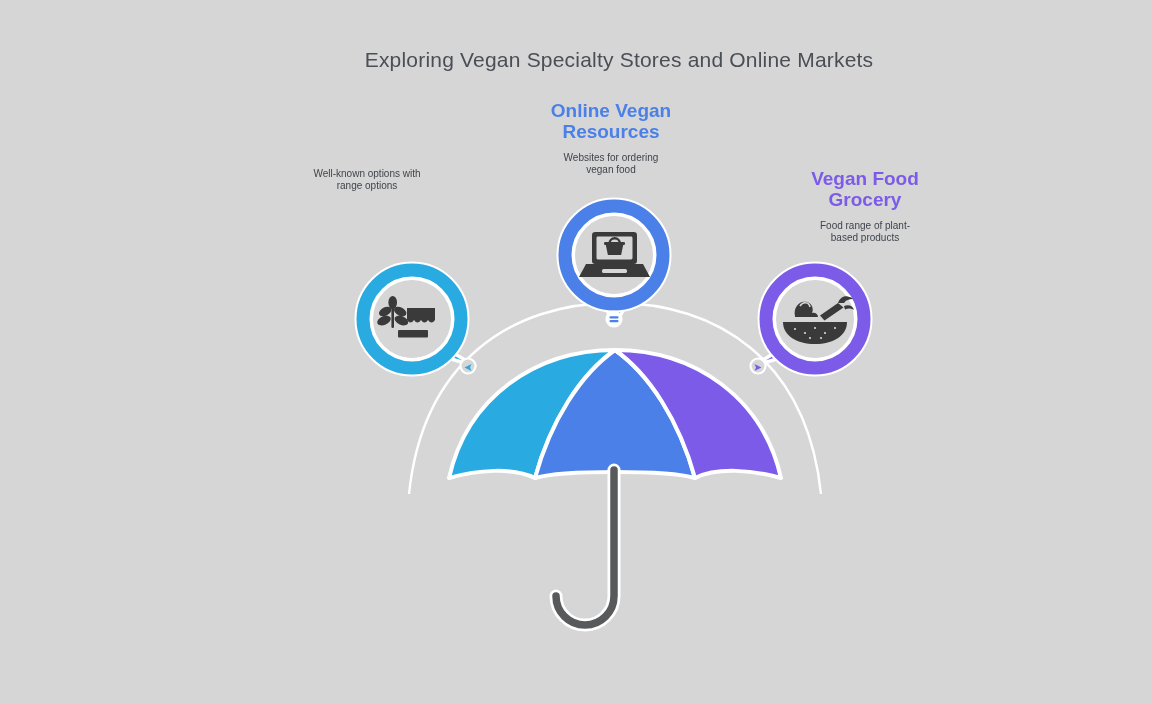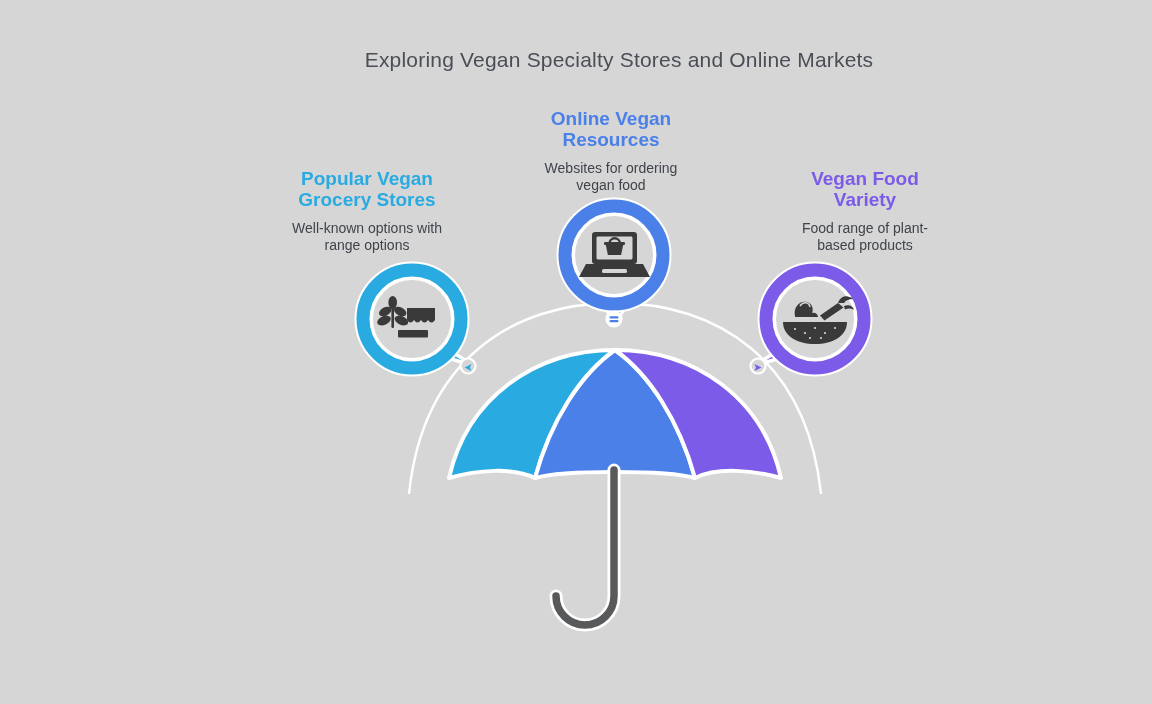--- a/index.html
+++ b/index.html
@@ -42,27 +42,27 @@
     position: absolute;
     text-align: center;
   }
   .label-head {
     font-size: 19px;
     font-weight: bold;
     line-height: 1.13;
     margin: 0 0 9px 0;
   }
   .label-desc {
-    font-size: 14px;
+    font-size: 10px;
     color: #3f444b;
     line-height: 1.23;
     margin: 0;
   }
   #label-left  { left: 220px; top: 168px; width: 208px; }
-  #label-mid   { left: 466px; top: 108px; width: 204px; }
+  #label-mid   { left: 466px; top: 100px; width: 204px; }
   #label-right { left: 722px; top: 168px; width: 200px; }
 </style>
 </head>
 <body>
 
 <div id="stage">
 
   <svg class="layer" viewBox="0 0 1152 704">
 
     <path d="M 366 494 C 380 360 470 303 572 303 C 674 303 764 360 778 494" fill="none" stroke="#ffffff" stroke-width="2.4"></path>
@@ -195,45 +195,41 @@
 
     <g>
       <circle cx="715" cy="366" r="7.5" fill="#d6d6d6" stroke="#ffffff" stroke-width="2.2"></circle>
       <path d="M 718.5 367.5 l -7 -3.5 l 1.5 3.5 l -1.5 3.5 Z" fill="#7b5be8"></path>
     </g>
   </svg>
 
   <div id="title">Exploring Vegan Specialty Stores and Online Markets</div>
 
   <div class="label-block" id="label-left">
-    <div class="label-head" style="color:#29abe2;">
-      <span>Popular Vegan</span><br>
-      <span>Grocery Stores</span>
-    </div>
     <div class="label-desc">
       <span>Well-known options with</span><br>
       <span>range options</span>
     </div>
   </div>
 
   <div class="label-block" id="label-mid">
     <div class="label-head" style="color:#4a80e8;">
       <span>Online Vegan</span><br>
       <span>Resources</span>
     </div>
     <div class="label-desc">
       <span>Websites for ordering</span><br>
       <span>vegan food</span>
     </div>
   </div>
 
   <div class="label-block" id="label-right">
     <div class="label-head" style="color:#7b5be8;">
       <span>Vegan Food</span><br>
-      <span>Variety</span>
+      <span>Grocery</span>
     </div>
     <div class="label-desc">
       <span>Food range of plant-</span><br>
       <span>based products</span>
     </div>
   </div>
 
 </div>
 
 </body></html>

